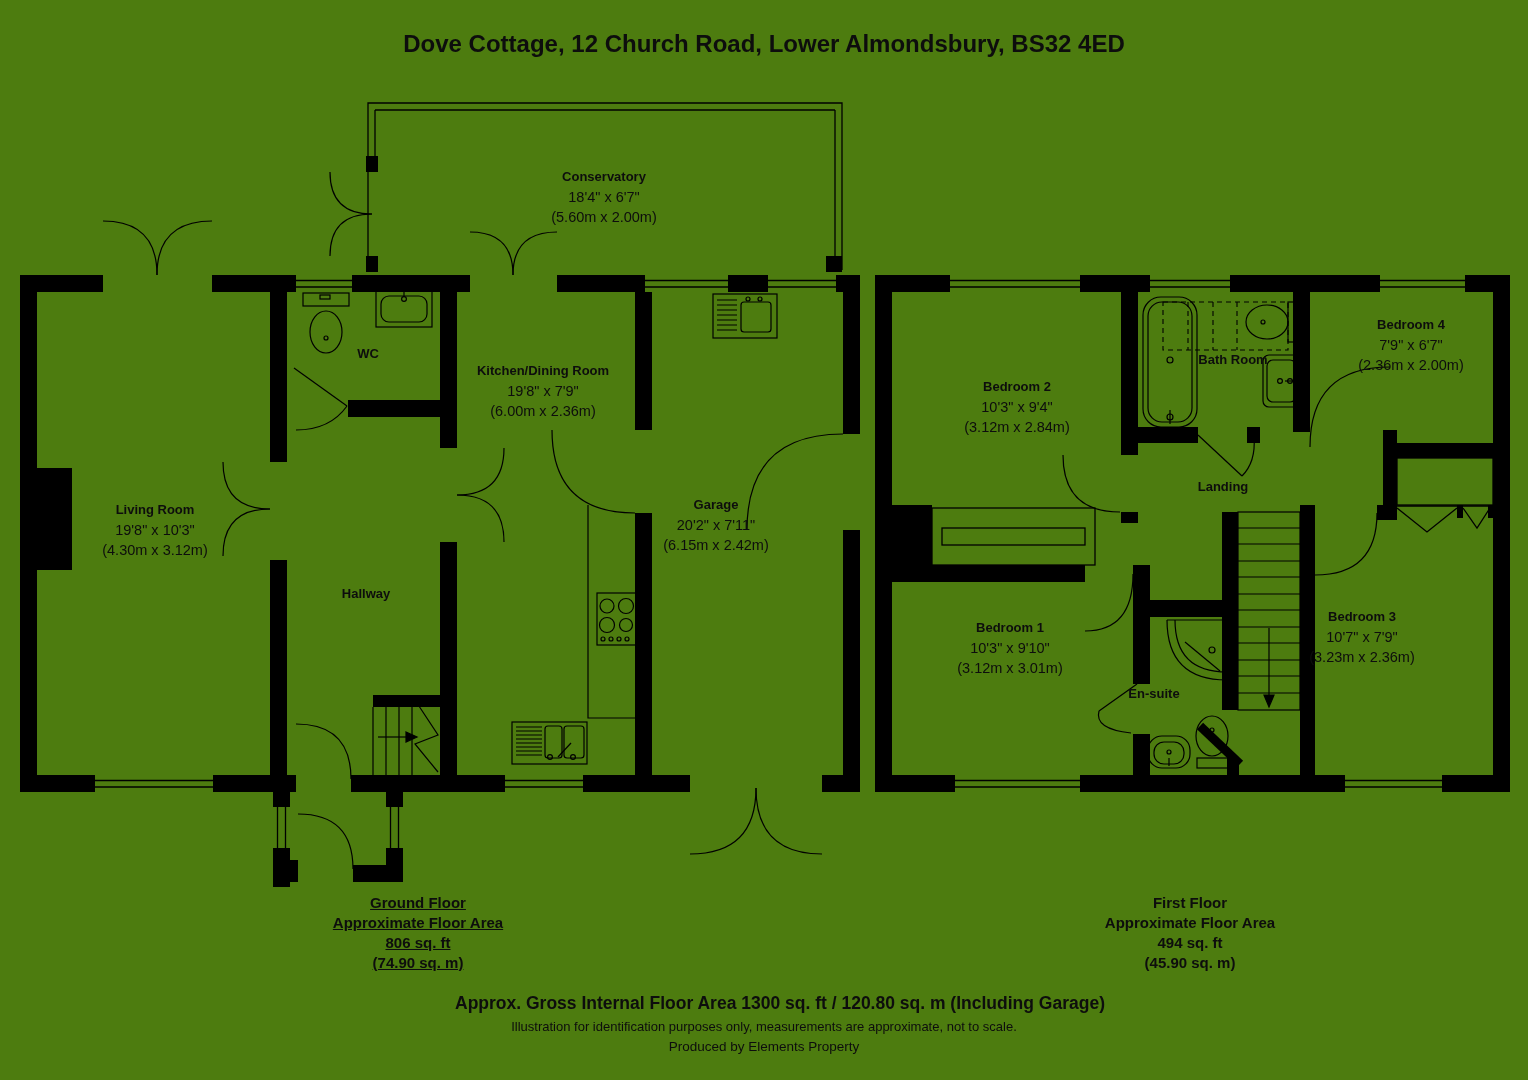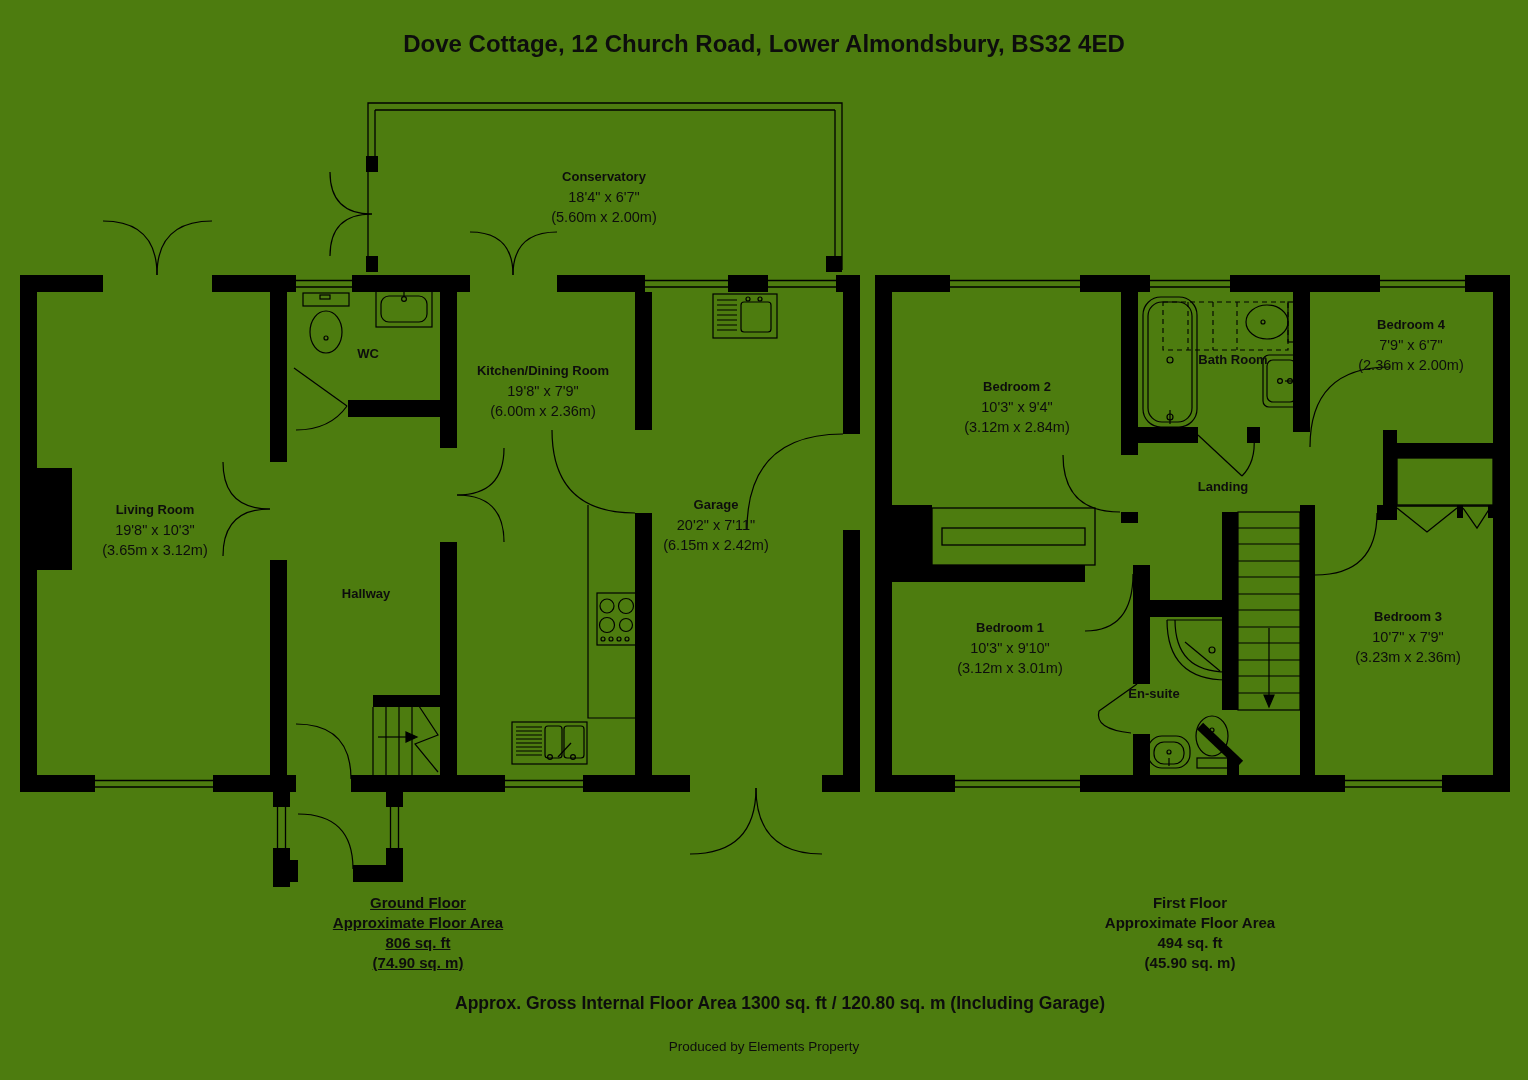--- a/index.html
+++ b/index.html
@@ -277,21 +277,21 @@
   <span class="rname">WC</span>
 </div>
 <div class="lbl" style="left:543px;top:361px;">
   <span class="rname">Kitchen/Dining Room</span>
   <span class="rdim">19'8" x 7'9"</span>
   <span class="rdim">(6.00m x 2.36m)</span>
 </div>
 <div class="lbl" style="left:155px;top:500px;">
   <span class="rname">Living Room</span>
   <span class="rdim">19'8" x 10'3"</span>
-  <span class="rdim">(3.65m x 3.12m)</span>
+  <span class="rdim">(4.30m x 3.12m)</span>
 </div>
 <div class="lbl" style="left:366px;top:584px;">
   <span class="rname">Hallway</span>
 </div>
 <div class="lbl" style="left:716px;top:495px;">
   <span class="rname">Garage</span>
   <span class="rdim">20'2" x 7'11"</span>
   <span class="rdim">(6.15m x 2.42m)</span>
 </div>
 
@@ -312,35 +312,36 @@
   <span class="rname">Landing</span>
 </div>
 <div class="lbl" style="left:1010px;top:618px;">
   <span class="rname">Bedroom 1</span>
   <span class="rdim">10'3" x 9'10"</span>
   <span class="rdim">(3.12m x 3.01m)</span>
 </div>
 <div class="lbl" style="left:1154px;top:684px;">
   <span class="rname">En-suite</span>
 </div>
-<div class="lbl" style="left:1362px;top:607px;margin-left:46px;">
+<div class="lbl" style="left:1362px;top:607px;">
   <span class="rname">Bedroom 3</span>
   <span class="rdim">10'7" x 7'9"</span>
   <span class="rdim">(3.23m x 2.36m)</span>
 </div>
 
 <div class="summary" style="left:418px;top:893px;text-decoration:underline;">
   <span>Ground Floor</span>
   <span>Approximate Floor Area</span>
   <span>806 sq. ft</span>
   <span>(74.90 sq. m)</span>
 </div>
 <div class="summary" style="left:1190px;top:893px;">
   <span>First Floor</span>
   <span>Approximate Floor Area</span>
   <span>494 sq. ft</span>
   <span>(45.90 sq. m)</span>
 </div>
 
 <div class="foot1" style="left:780px;top:993px;">Approx. Gross Internal Floor Area 1300 sq. ft / 120.80 sq. m (Including Garage)</div>
+<div class="foot2" style="left:764px;top:1019px;">Illustration for identification purposes only, measurements are approximate, not to scale.</div>
 <div class="foot3" style="left:764px;top:1039px;">Produced by Elements Property</div>
 
 </div>
 
 </body></html>

